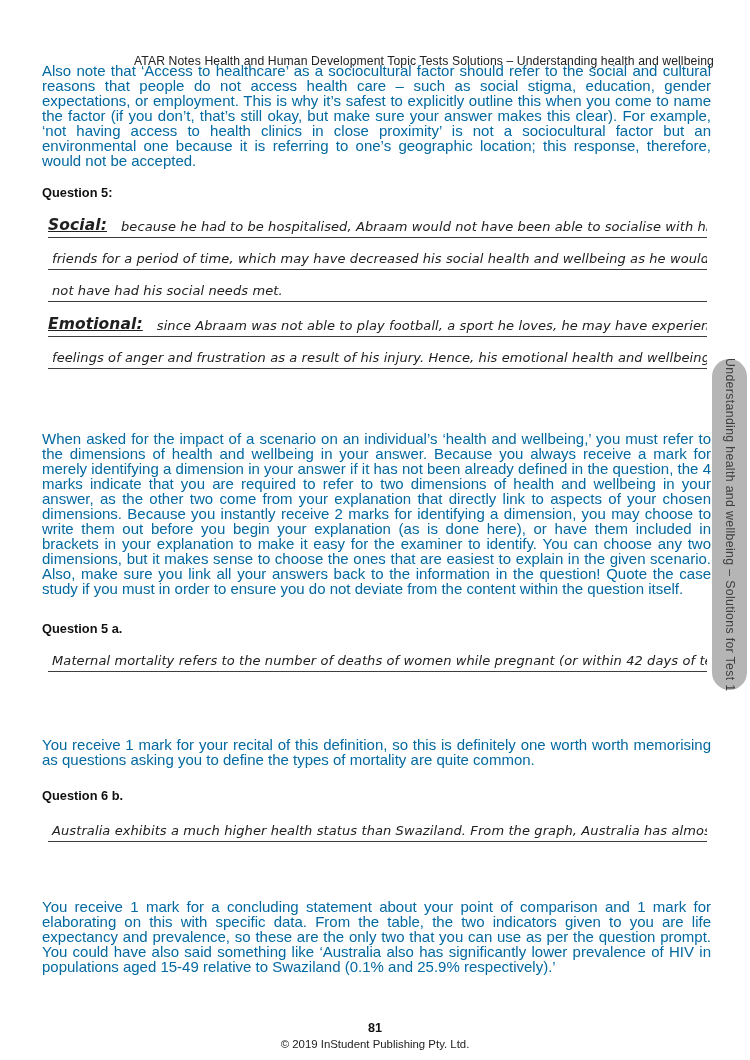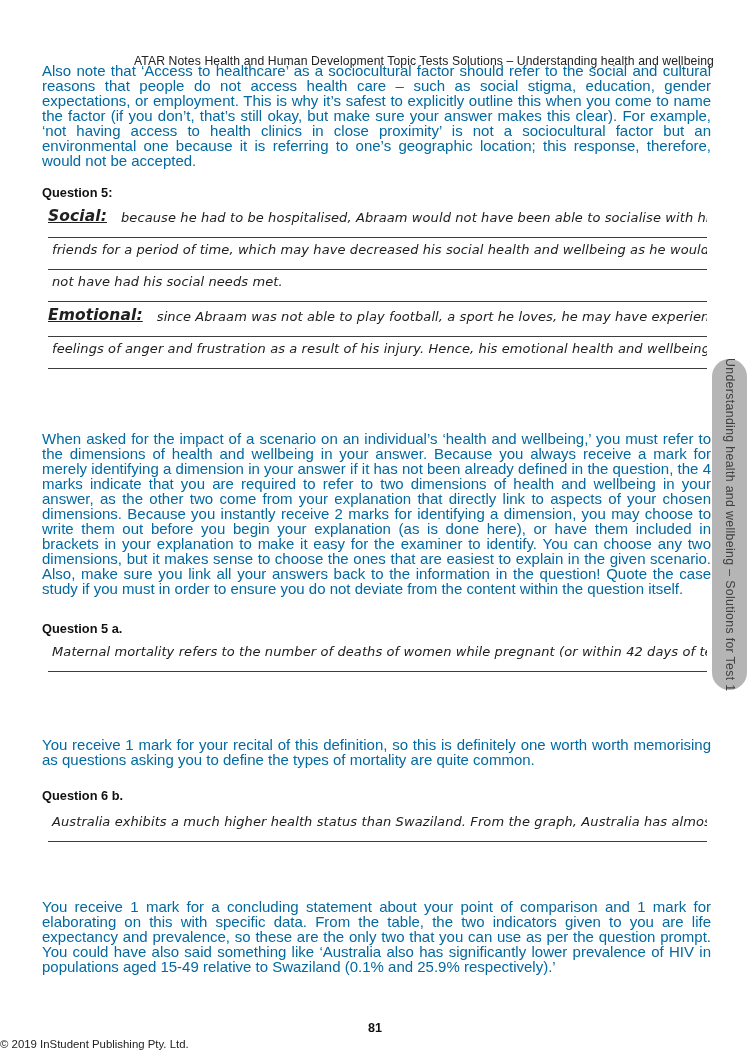--- a/index.html
+++ b/index.html
@@ -25,21 +25,21 @@
     color: #0369a1;
   }
   .q-heading {
     position: absolute; left: 42px;
     font-size: 12.8px; font-weight: bold; color: #111;
   }
   .hw-block { position: absolute; left: 48px; width: 659px; }
   .hw-row {
     display: flex; align-items: flex-end;
     border-bottom: 1.2px solid #3d3d3d;
-    padding-bottom: 12px;
+    padding-bottom: 3px;
     box-sizing: border-box;
     white-space: nowrap; overflow: hidden;
     font-family: "DejaVu Sans", sans-serif;
     font-style: italic;
     font-size: 13px; color: #202020;
     letter-spacing: 0.1px;
   }
   .hw-row.h32 { height: 32px; }
   .hw-row.h30 { height: 30px; }
   .hw-row.gap3 { margin-top: 3px; }
@@ -49,21 +49,21 @@
     margin-right: 10px;
   }
   .hw-label:empty { margin-right: 0; }
   .hw-text { padding-left: 4px; }
   .footer-pagenum {
     position: absolute; top: 1021px; left: 0; width: 750px;
     text-align: center; font-size: 12.6px; font-weight: bold; color: #111;
   }
   .footer-copyright {
     position: absolute; top: 1038px; left: 0; width: 750px;
-    font-size: 11.4px; color: #222;
+    text-align: center; font-size: 11.4px; color: #222;
   }
   .side-tab {
     position: absolute; top: 359px; right: 3px;
     width: 35px; height: 331px;
     background: #b5b5b5;
     border-radius: 17.5px;
     display: flex; align-items: center; justify-content: center;
   }
   .side-tab-label {
     writing-mode: vertical-rl;

